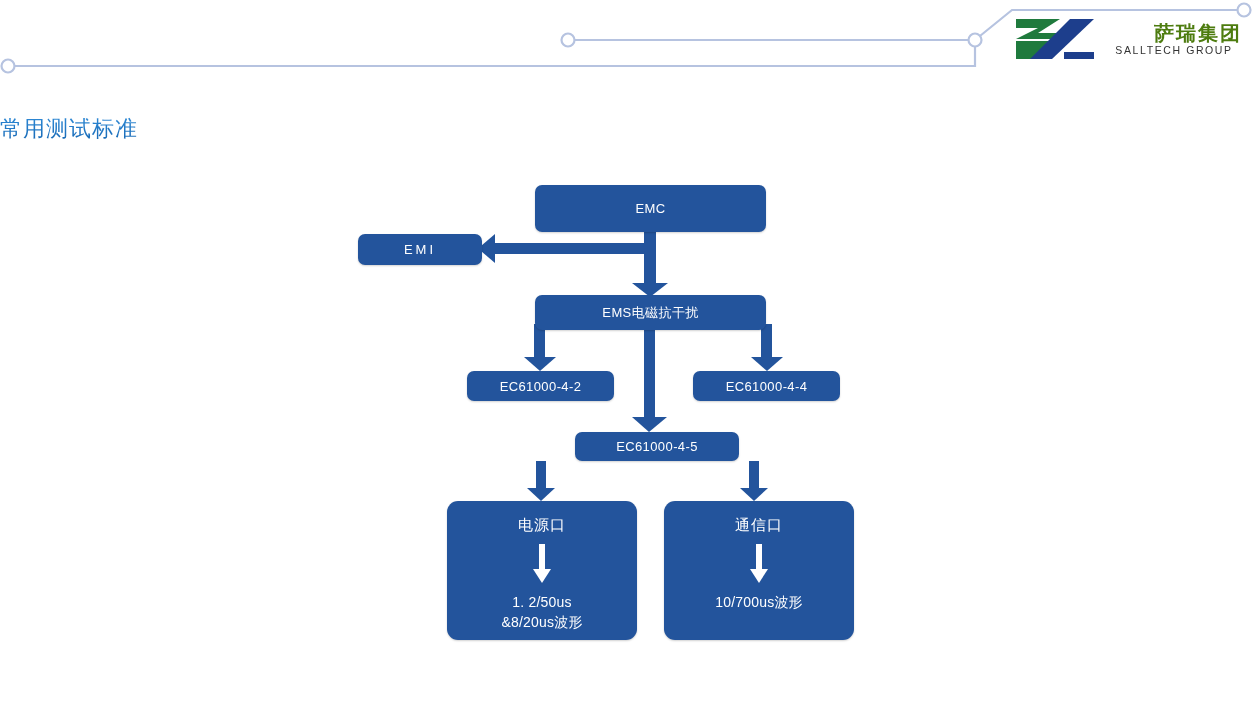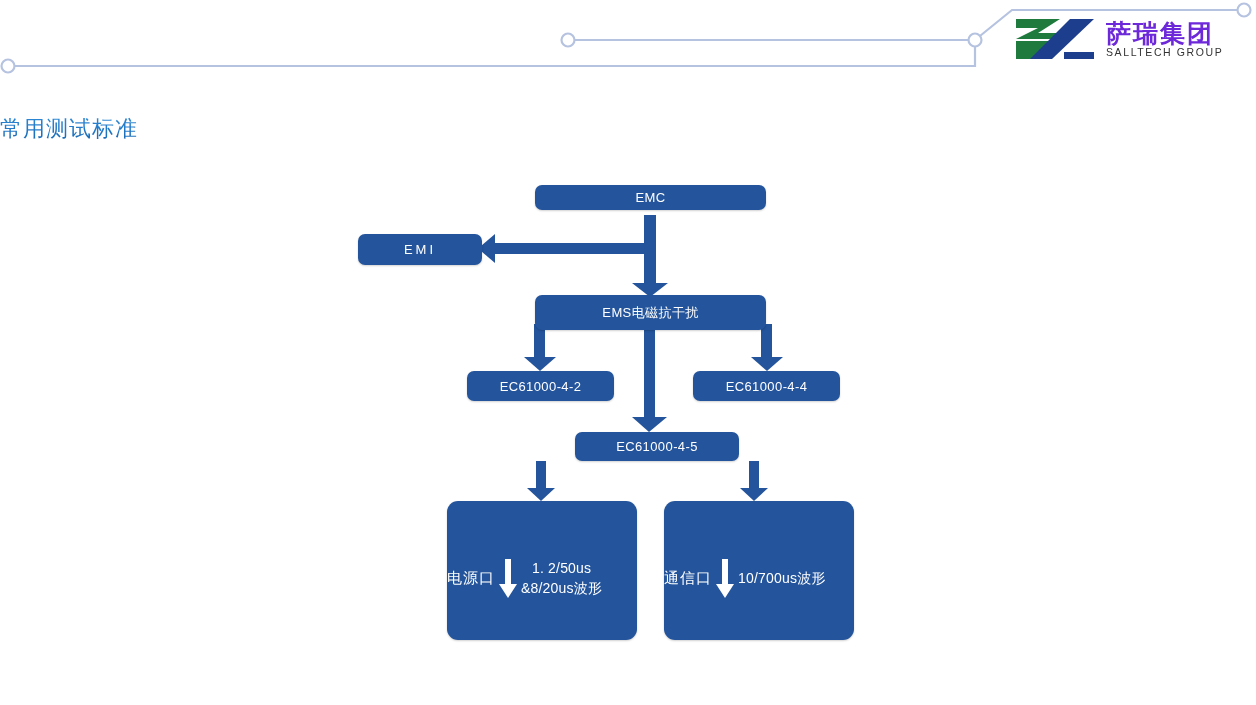--- a/index.html
+++ b/index.html
@@ -44,26 +44,27 @@
   }
   .logo-wrap {
     position: absolute;
     left: 1012px;
     top: 16px;
     display: flex;
     align-items: center;
     gap: 8px;
   }
   .logo-text-cn {
-    font-size: 25px;
+    font-size: 20px;
     font-weight: bold;
     letter-spacing: 2px;
-    color: #6d28d9;
+    color: #4d7c0f;
     line-height: 1.05;
     white-space: nowrap;
+    margin-left: 48px;
   }
   .logo-text-en {
     font-size: 10.5px;
     letter-spacing: 1.6px;
     color: #333333;
     white-space: nowrap;
     text-align: center;
   }
 
   
@@ -106,21 +107,21 @@
     align-items: center;
     justify-content: center;
     text-align: center;
     font-size: 13px;
     letter-spacing: 0.4px;
     box-shadow: 0 1px 2px rgba(0,0,0,0.18);
     box-sizing: border-box;
   }
   .node.big {
     border-radius: 11px;
-    flex-direction: row;
+    flex-direction: column;
     justify-content: flex-start;
     padding-top: 15px;
     font-size: 14px;
   }
   .node .head {
     font-size: 15px;
     letter-spacing: 1px;
   }
   .node .inner-arrow {
     margin: 9px 0 8px 0;
@@ -190,21 +191,21 @@
         <polygon points="632,417 667,417 649,432"></polygon>
 
         <rect x="536" y="461" width="10" height="27"></rect>
         <polygon points="527,488 555,488 541,501"></polygon>
 
         <rect x="749" y="461" width="10" height="27"></rect>
         <polygon points="740,488 768,488 754,501"></polygon>
       </g>
     </svg>
 
-    <div class="node" style="left:535px; top:185px; width:231px; height:25px;">
+    <div class="node" style="left:535px; top:185px; width:231px; height:47px;">
       <span>EMC</span>
     </div>
 
     <div class="node" style="left:358px; top:234px; width:124px; height:31px;">
       <span style="letter-spacing:3px;">EMI</span>
     </div>
 
     <div class="node" style="left:535px; top:295px; width:231px; height:35px;">
       <span>EMS电磁抗干扰</span>
     </div>

